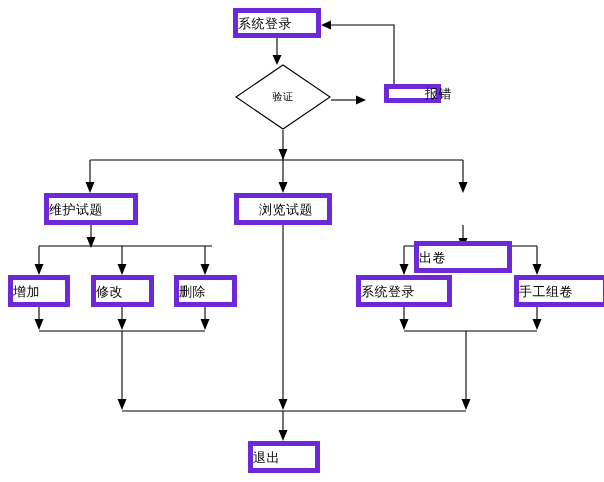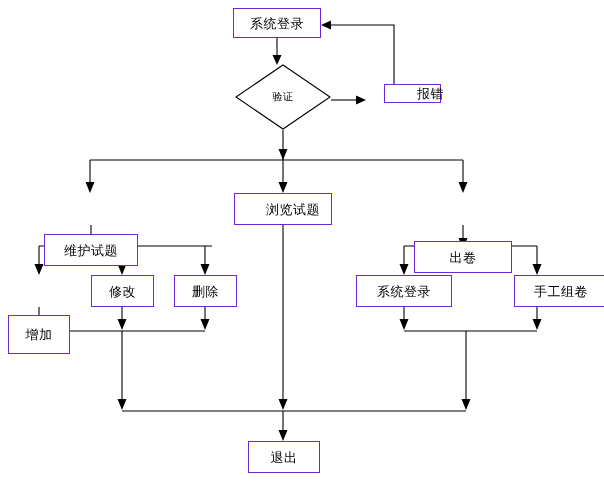--- a/index.html
+++ b/index.html
@@ -13,25 +13,25 @@
   #flowchart-canvas {
     position: relative;
     width: 604px;
     height: 482px;
     background: #ffffff;
     overflow: hidden;
   }
   .node {
     position: absolute;
     box-sizing: border-box;
-    border: 1px solid #6d28d9;
+    border: 5px solid #6d28d9;
     background: #ffffff;
     display: flex;
     align-items: center;
-    justify-content: center;
+    justify-content: flex-start;
     font-size: 13px;
     line-height: 1;
     color: #000000;
     letter-spacing: 0.5px;
     white-space: nowrap;
     z-index: 3;
   }
   .decision {
     position: absolute;
     z-index: 3;
@@ -168,33 +168,33 @@
     <svg width="96" height="66" viewBox="0 0 96 66" xmlns="http://www.w3.org/2000/svg">
       <polygon points="48,1 95,33 48,65 1,33" fill="#ffffff" stroke="#000000" stroke-width="1.1"></polygon>
     </svg>
     <span class="decision-label">验证</span>
   </div>
 
   <div class="node" style="left:384px; top:84px; width:57px; height:19px;padding-left:36px;">
     <span>报错</span>
   </div>
 
-  <div class="node" style="left:44px; top:193px; width:94px; height:32px;margin-top:41px;">
+  <div class="node" style="left:44px; top:193px; width:94px; height:32px;">
     <span>维护试题</span>
   </div>
 
   <div class="node" style="left:234px; top:193px; width:98px; height:32px;padding-left:20px;">
     <span>浏览试题</span>
   </div>
 
   <div class="node" style="left:414px; top:193px; width:98px; height:32px;margin-top:48px;">
     <span>出卷</span>
   </div>
 
-  <div class="node" style="left:8px; top:275px; width:62px; height:39px;margin-top:40px;">
+  <div class="node" style="left:8px; top:275px; width:62px; height:32px;">
     <span>增加</span>
   </div>
 
   <div class="node" style="left:91px; top:275px; width:63px; height:32px;">
     <span>修改</span>
   </div>
 
   <div class="node" style="left:174px; top:275px; width:63px; height:32px;">
     <span>删除</span>
   </div>

